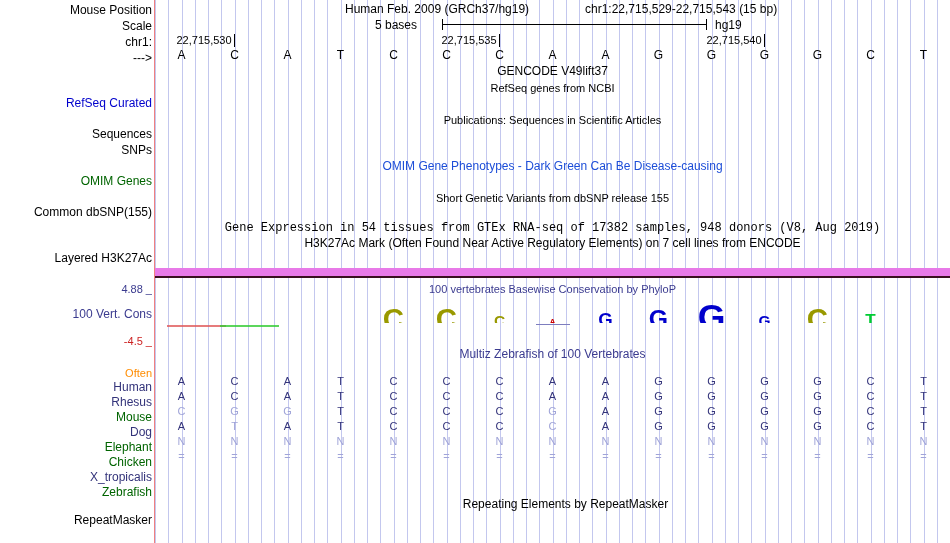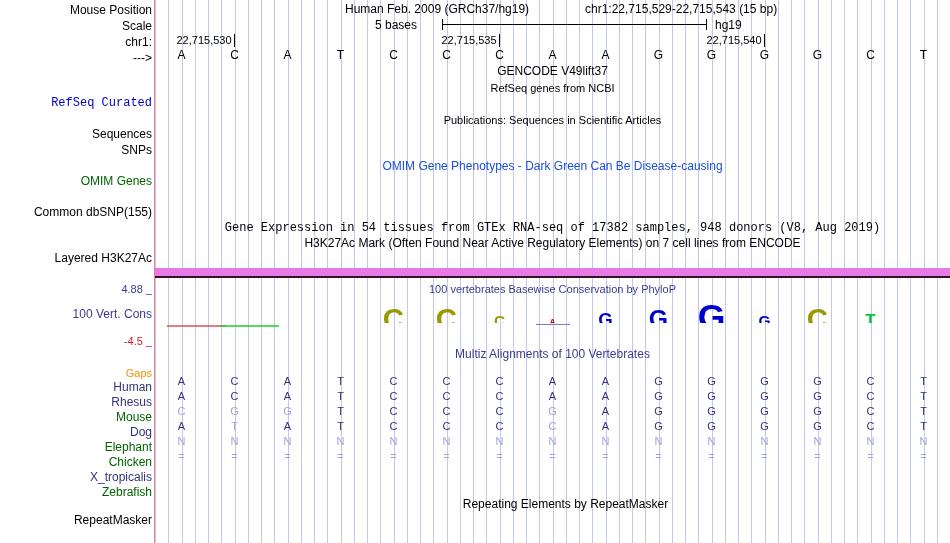--- a/index.html
+++ b/index.html
@@ -149,30 +149,30 @@
         <div class="gl" style="left: 782px;"></div>
       </div>
   </div>
   <div id="redline"></div>
 
   <div id="labelcol">
     <div class="lbl c-black" style="top:4px;">Mouse Position</div>
     <div class="lbl c-black" style="top:20px;">Scale</div>
     <div class="lbl c-black" style="top:36px;">chr1:</div>
     <div class="lbl c-black" style="top:52px;">---&gt;</div>
-    <div class="lbl c-blue" style="top:97px;font-family:Liberation Mono, monospace;">RefSeq Curated</div>
+    <div class="lbl c-blue" style="top:97px;">RefSeq Curated</div>
     <div class="lbl c-black" style="top:128px;">Sequences</div>
     <div class="lbl c-black" style="top:144px;">SNPs</div>
     <div class="lbl c-green" style="top:175px;">OMIM Genes</div>
     <div class="lbl c-black" style="top:206px;">Common dbSNP(155)</div>
     <div class="lbl c-black" style="top:252px;">Layered H3K27Ac</div>
     <div class="lbl c-navy" style="top:283px;font-size:11px;">4.88 _</div>
     <div class="lbl c-navy" style="top:308px;">100 Vert. Cons</div>
     <div class="lbl c-red" style="top:335px;font-size:11px;">-4.5 _</div>
-    <div class="lbl c-orange" style="top:367px;font-size:11px;">Gaps</div>
+    <div class="lbl c-orange" style="top:367px;font-size:11px;">Often</div>
     <div id="specieslabels">
         <div class="lbl" style="top: 381px; color: rgb(51, 51, 122); font-size: 12px;">Human</div>
         <div class="lbl" style="top: 396px; color: rgb(51, 51, 122); font-size: 12px;">Rhesus</div>
         <div class="lbl" style="top: 411px; color: rgb(0, 100, 0); font-size: 12px;">Mouse</div>
         <div class="lbl" style="top: 426px; color: rgb(51, 51, 122); font-size: 12px;">Dog</div>
         <div class="lbl" style="top: 441px; color: rgb(0, 100, 0); font-size: 12px;">Elephant</div>
         <div class="lbl" style="top: 456px; color: rgb(0, 100, 0); font-size: 12px;">Chicken</div>
         <div class="lbl" style="top: 471px; color: rgb(51, 51, 122); font-size: 12px;">X_tropicalis</div>
         <div class="lbl" style="top: 486px; color: rgb(0, 100, 0); font-size: 12px;">Zebrafish</div>
       </div>
@@ -217,20 +217,21 @@
       <div class="base" style="left: 583px;">G</div>
       <div class="base" style="left: 636px;">G</div>
       <div class="base" style="left: 689px;">C</div>
       <div class="base" style="left: 742px;">T</div>
     </div>
 
   <div class="ctext big" style="left:155px;top:65px;">GENCODE V49lift37</div>
   <div class="ctext" style="left:155px;top:114px;">Publications: Sequences in Scientific Articles</div>
   <div class="ctext" style="left:155px;top:82px;">RefSeq genes from NCBI</div>
   <div class="ctext big c-darkgreen" style="left:155px;top:160px;">OMIM Gene Phenotypes - Dark Green Can Be Disease-causing</div>
+  <div class="ctext" style="left:155px;top:192px;">Short Genetic Variants from dbSNP release 155</div>
   <div class="ctext big" style="left:155px;top:222px;font-family:Liberation Mono, monospace;">Gene Expression in 54 tissues from GTEx RNA-seq of 17382 samples, 948 donors (V8, Aug 2019)</div>
   <div class="ctext big" style="left:155px;top:237px;">H3K27Ac Mark (Often Found Near Active Regulatory Elements) on 7 cell lines from ENCODE</div>
 
   <div id="h3k" style="left:155px;top:268px;height:10px;">
     <div class="purple"></div>
     <div class="dark"></div>
   </div>
 
   <div class="ctext c-navy" style="left:155px;top:283px;">100 vertebrates Basewise Conservation by PhyloP</div>
   <div id="consplot" style="left:155px;top:295px;">
@@ -242,21 +243,21 @@
       <div class="cons" style="left: 477px; top: 12px; height: 16px; font-size: 24.8px; color: rgb(0, 0, 204); overflow: hidden;">G</div>
       <div class="cons" style="left: 530px; top: 5px; height: 23px; font-size: 35.65px; color: rgb(0, 0, 204); overflow: hidden;">G</div>
       <div class="cons" style="left: 583px; top: 18px; height: 10px; font-size: 15.5px; color: rgb(0, 0, 204); overflow: hidden;">G</div>
       <div class="cons" style="left: 636px; top: 9px; height: 19px; font-size: 29.45px; color: rgb(153, 153, 0); overflow: hidden;">C</div>
       <div class="cons" style="left: 689px; top: 17px; height: 11px; font-size: 17.05px; color: rgb(0, 204, 51); overflow: hidden;">T</div>
       <div class="trace" style="left: 12px; top: 30px; width: 59px; background: rgb(224, 90, 90); opacity: 0.8;"></div>
       <div class="trace" style="left: 65px; top: 30px; width: 59px; background: rgb(51, 204, 51); opacity: 0.8;"></div>
       <div style="position: absolute; left: 381px; top: 29px; width: 34px; height: 1px; background: rgb(125, 125, 190);"></div>
     </div>
 
-  <div class="ctext big c-navy" style="left:155px;top:348px;">Multiz Alignments of 100 Vertebrates</div>
+  <div class="ctext big c-navy" style="left:155px;top:348px;">Multiz Zebrafish of 100 Vertebrates</div>
 
   <div id="alignment" style="position:absolute;left:155px;top:376px;width:795px;">
       <div class="alnrow" style="top: 0px;">
         <div class="alnbase strong" style="left: 0px;">A</div>
         <div class="alnbase strong" style="left: 53px;">C</div>
         <div class="alnbase strong" style="left: 106px;">A</div>
         <div class="alnbase strong" style="left: 159px;">T</div>
         <div class="alnbase strong" style="left: 212px;">C</div>
         <div class="alnbase strong" style="left: 265px;">C</div>
         <div class="alnbase strong" style="left: 318px;">C</div>

